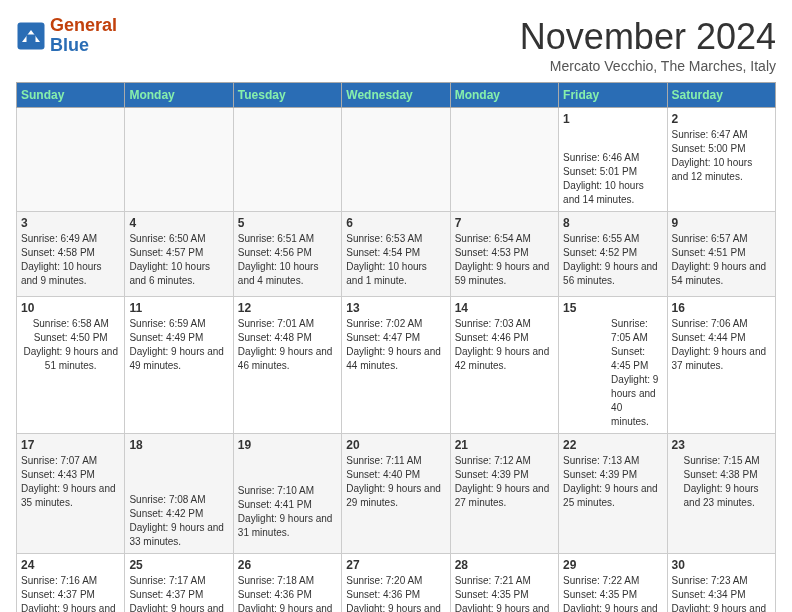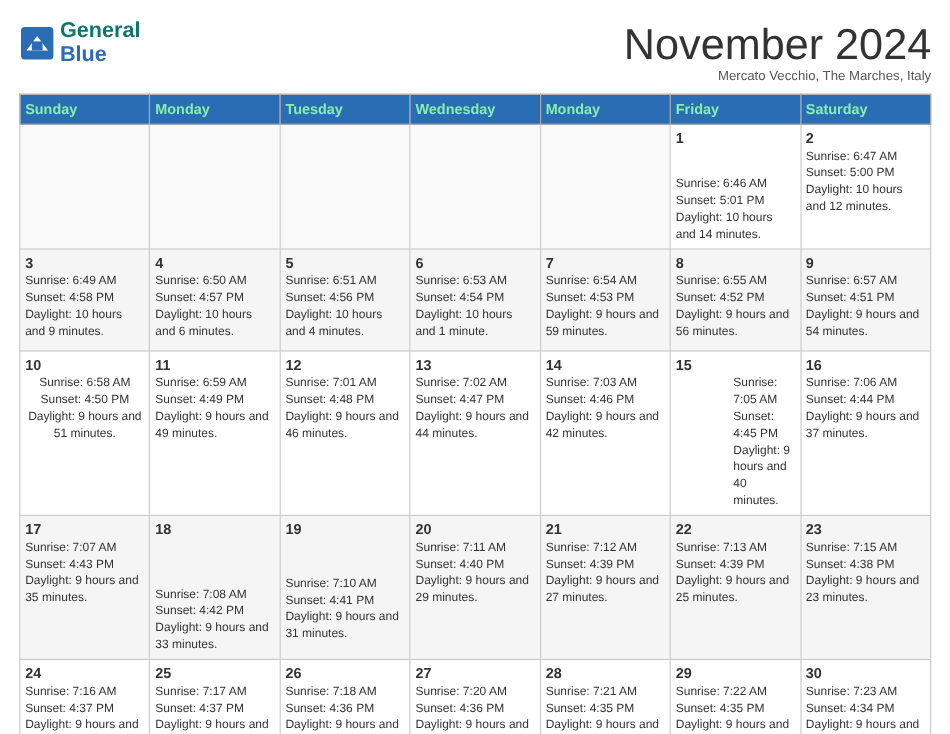--- a/index.html
+++ b/index.html
@@ -22,41 +22,41 @@
       gap: 4px;
     }
     .logo-text {
       display: flex;
       flex-direction: column;
       line-height: 1.1;
     }
     .logo-general {
       font-size: 18px;
       font-weight: bold;
-      color: #0f766e;
+      color: #c2410c;
     }
     .logo-blue {
       font-size: 18px;
       font-weight: bold;
       color: #2a6db5;
     }
     .logo-icon {
       width: 30px;
       height: 30px;
     }
     .title-area {
       text-align: right;
     }
     .month-title {
       font-size: 36px;
       font-weight: normal;
       color: #333;
     }
     .location {
-      font-size: 11px;
+      font-size: 14px;
       color: #555;
     }
     .calendar {
       width: 100%;
       border-collapse: collapse;
       table-layout: fixed;
     }
     .calendar th {
       background-color: #2a6db5;
       color: #86efac;
@@ -266,21 +266,21 @@
 Daylight: 9 hours and 27 minutes.</div>
         </td>
         <td>
           <span class="day-number">22</span>
           <div class="day-info" style="white-space: pre-line;">Sunrise: 7:13 AM
 Sunset: 4:39 PM
 Daylight: 9 hours and 25 minutes.</div>
         </td>
         <td>
           <span class="day-number">23</span>
-          <div class="day-info" style="white-space: pre-line;">Sunrise: 7:15 AM
+          <div class="day-info" style="white-space: pre-line; margin-left: 12px;">Sunrise: 7:15 AM
 Sunset: 4:38 PM
 Daylight: 9 hours and 23 minutes.</div>
         </td>
       </tr>
       <tr>
         <td>
           <span class="day-number">24</span>
           <div class="day-info" style="white-space: pre-line;">Sunrise: 7:16 AM
 Sunset: 4:37 PM
 Daylight: 9 hours and 21 minutes.</div>

